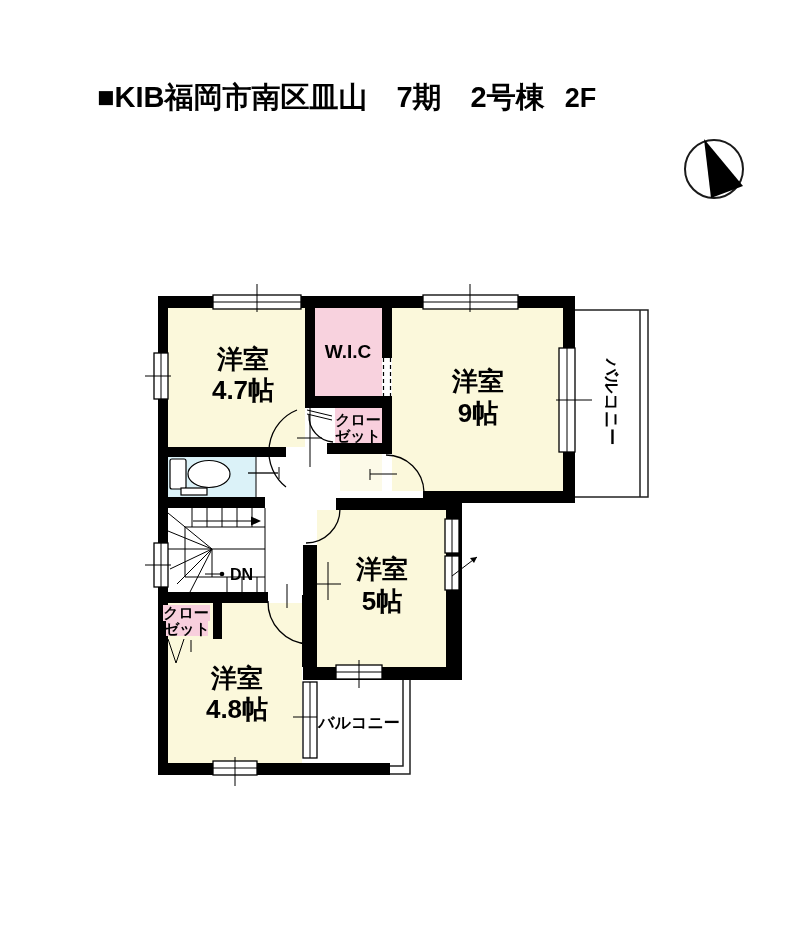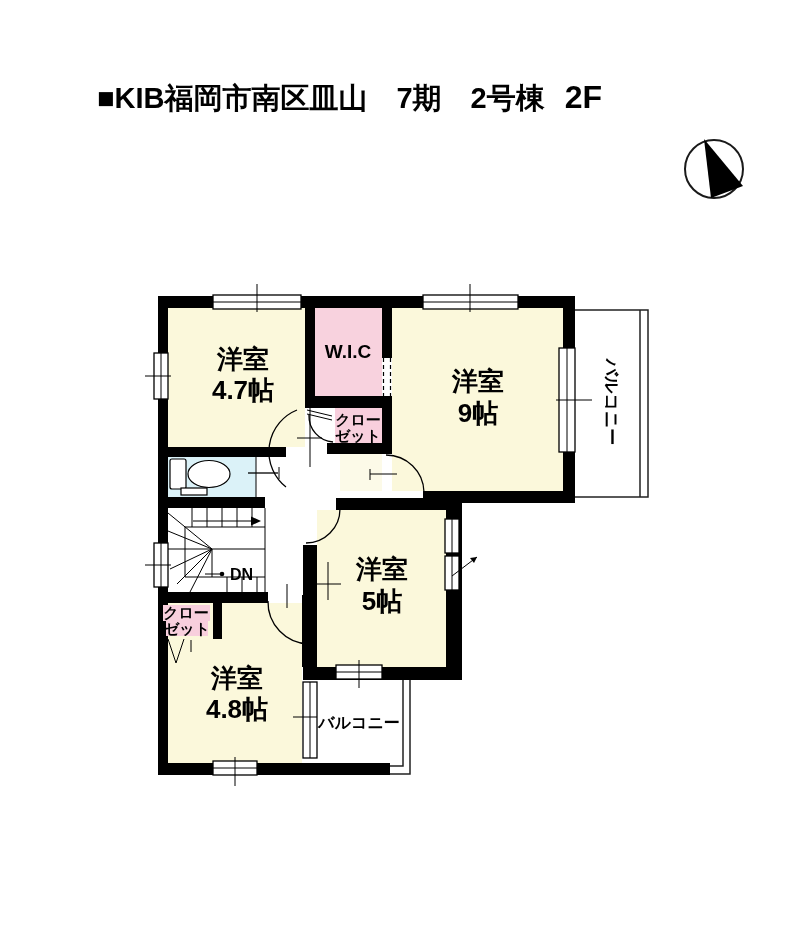--- a/index.html
+++ b/index.html
@@ -2,21 +2,21 @@
 <html><head>
 <meta charset="utf-8">
 <style>
   html,body{margin:0;padding:0;background:#fff;}
   #screen{position:relative;width:800px;height:947px;background:#ffffff;overflow:hidden;
           font-family:"Liberation Sans","DejaVu Sans",sans-serif;
           --wall:#000000;--room-fill:#FBF8DB;--wic-fill:#F8D2DE;--toilet-fill:#DBF2F8;
           --pale-fill:#FCFAE8;--pink-label:#F8CFDD;}
   .title{position:absolute;left:97px;top:80px;white-space:nowrap;color:#000;
          font-weight:700;font-size:29px;line-height:34px;}
-  .title .floor{font-size:32px;margin-left:20px;font-weight:700;}
+  .title .floor{font-size:27px;margin-left:20px;font-weight:700;}
   svg text{fill:#000;}
   .f-wall{fill:var(--wall);}
   .f-room{fill:var(--room-fill);}
   .f-wic{fill:var(--wic-fill);}
   .f-toilet{fill:var(--toilet-fill);}
   .f-pale{fill:var(--pale-fill);}
   .f-pink{fill:var(--pink-label);}
   .s{stroke:#000;stroke-width:1.3;fill:none;}
   .s1{stroke:#000;stroke-width:1;fill:none;}
   .win{fill:#ffffff;stroke:#000;stroke-width:1.3;}

